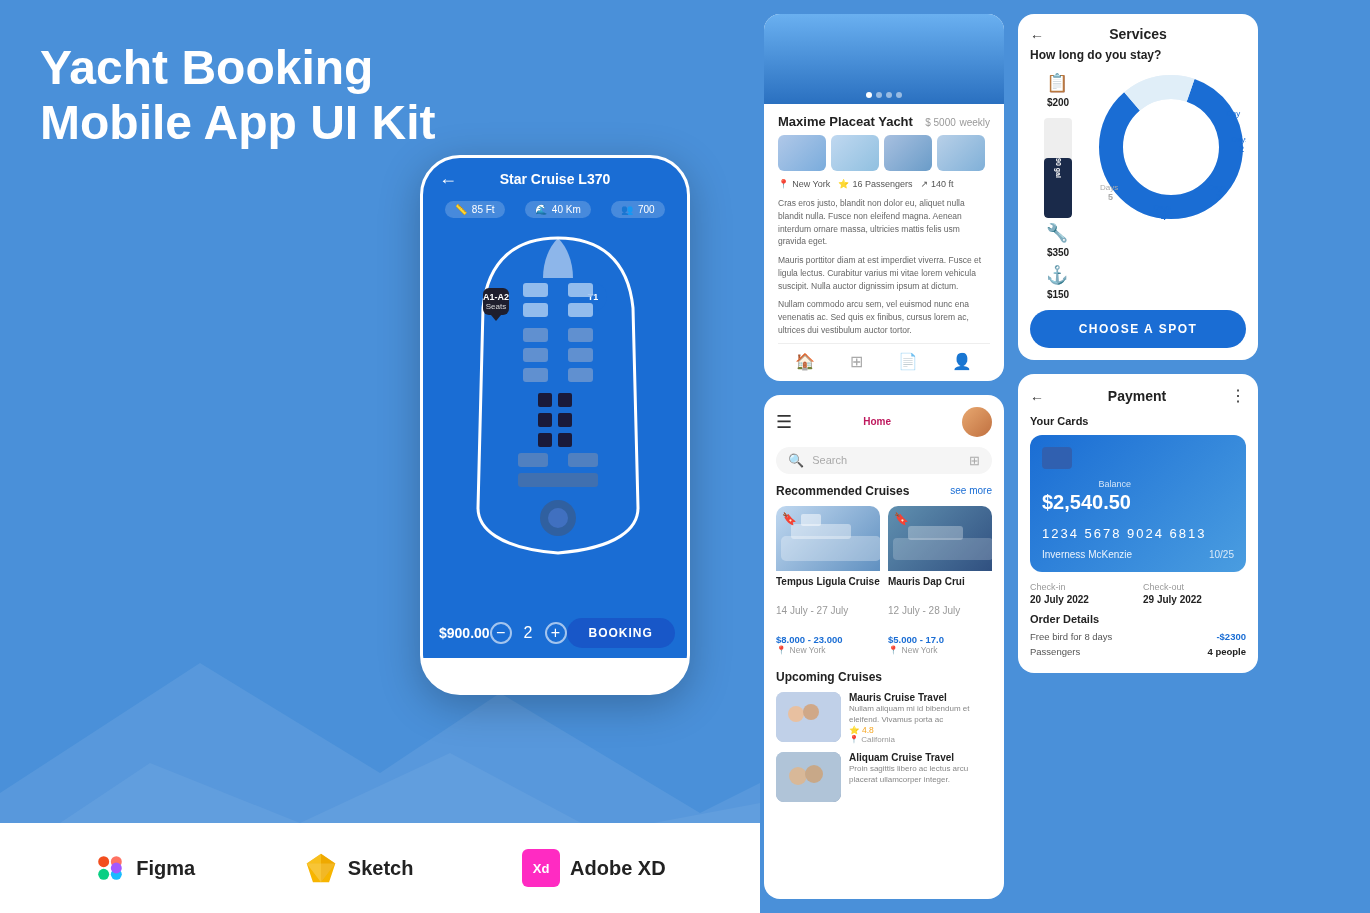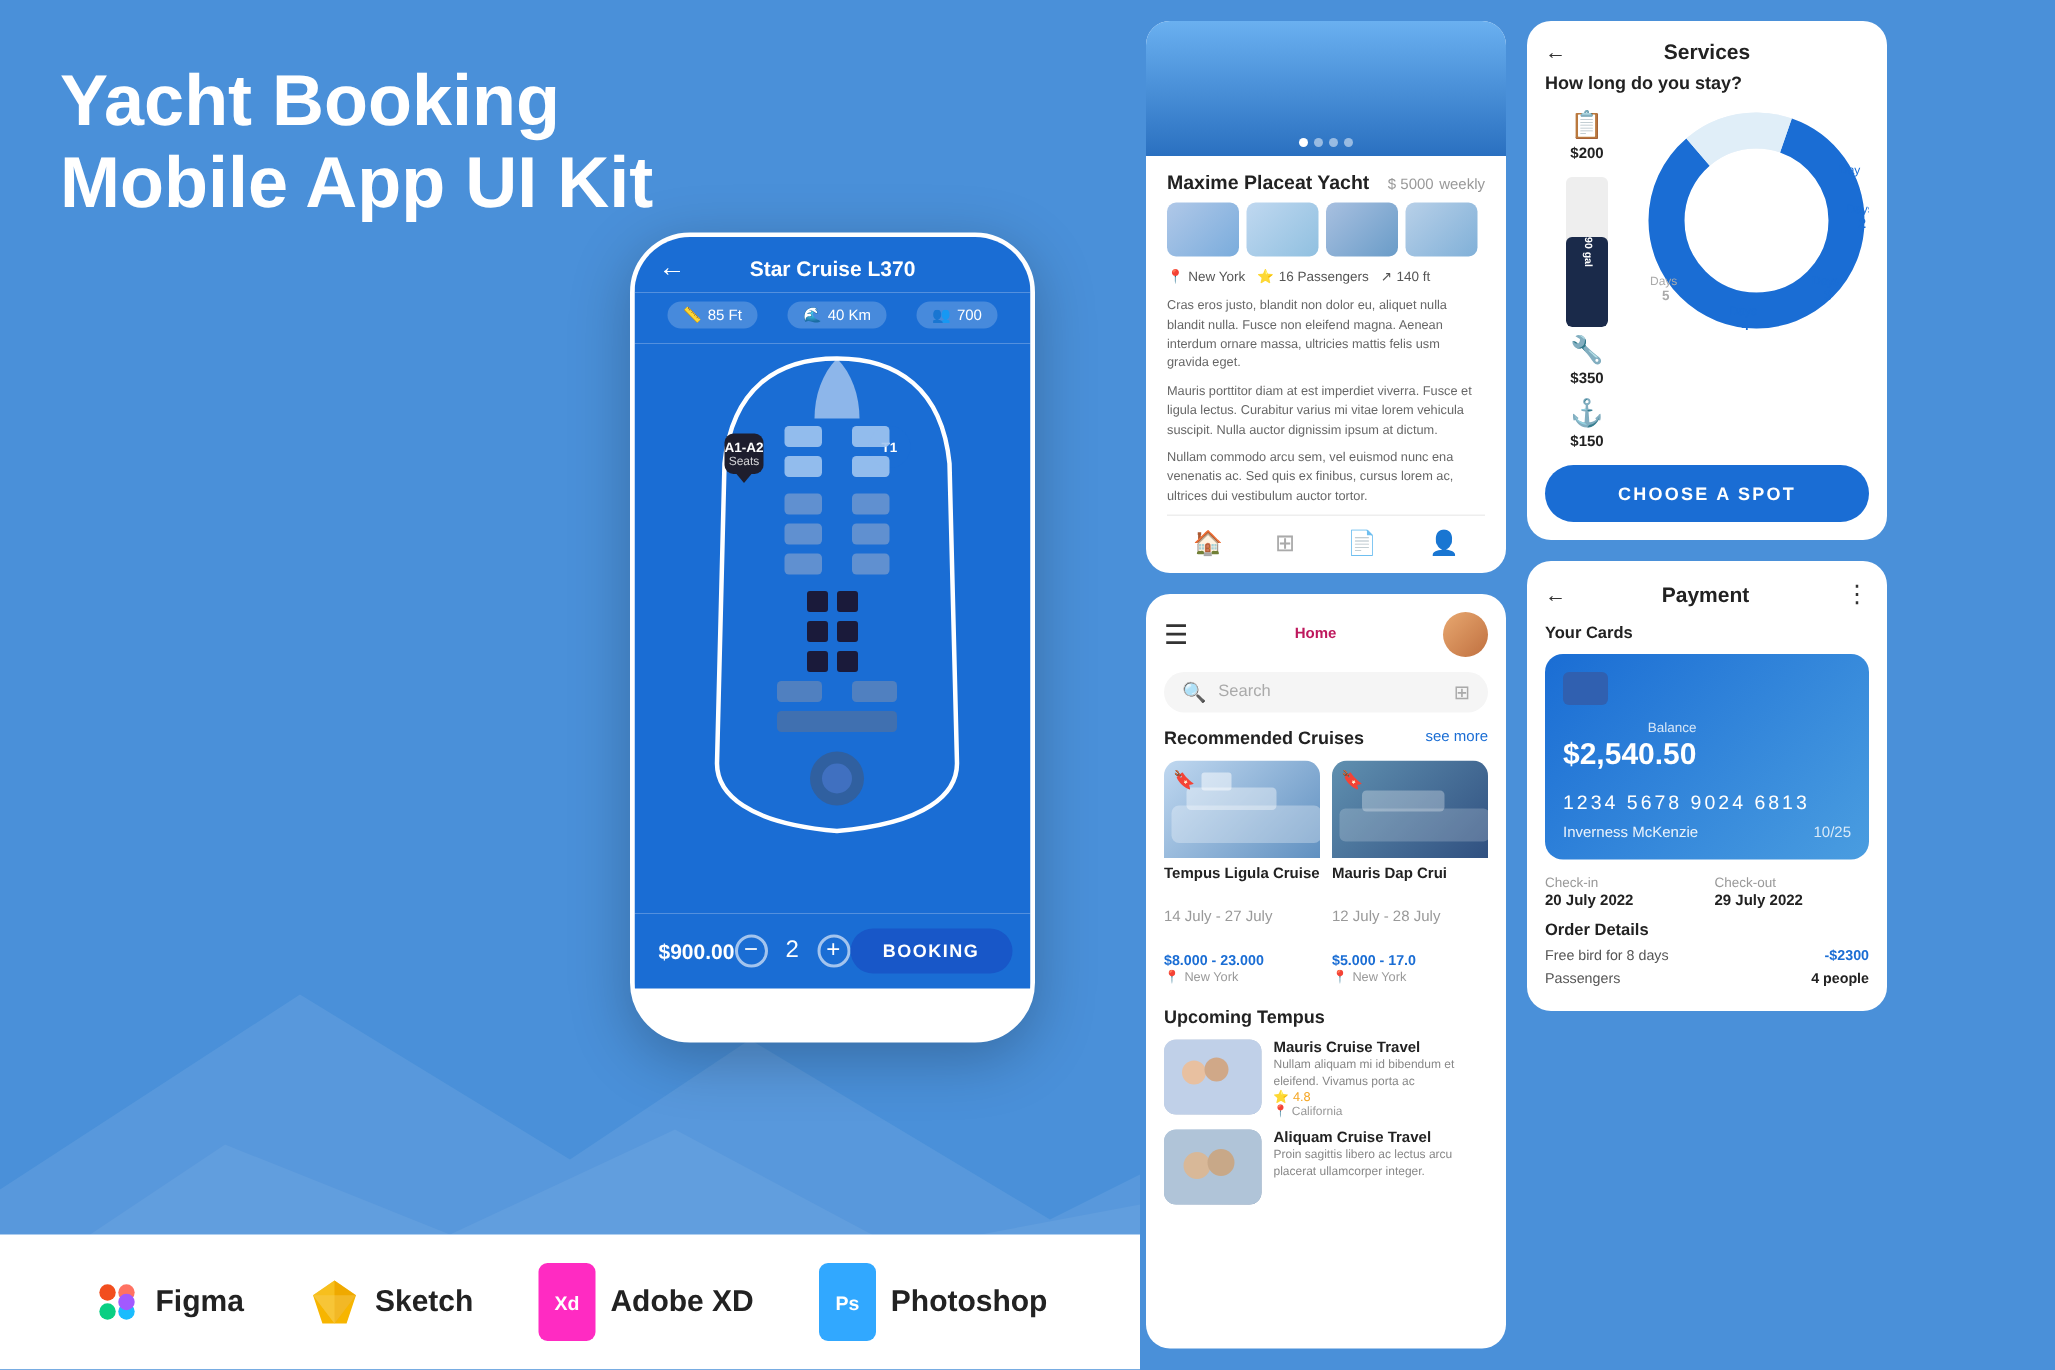--- a/index.html
+++ b/index.html
@@ -58,21 +58,21 @@
     }
 
     .tool-item {
       display: flex;
       align-items: center;
       gap: 10px;
     }
 
     .tool-icon {
       width: 38px;
-      height: 52px;
+      height: 38px;
       display: flex;
       align-items: center;
       justify-content: center;
       border-radius: 6px;
       font-weight: 900;
       font-size: 18px;
       color: white;
     }
 
     .tool-label {
@@ -819,24 +819,20 @@
         <polygon points="3,14 35,14 19,35" fill="#f7d060" opacity="0.4"></polygon>
       </svg>
       <span class="tool-label">Sketch</span>
     </div>
 
     <div class="tool-item">
       <div class="tool-icon" style="background:#ff2bc2; font-size:13px; font-weight:900;">Xd</div>
       <span class="tool-label">Adobe XD</span>
     </div>
 
-    <div class="tool-item">
-      <div class="tool-icon" style="background:#31a8ff; font-size:13px; font-weight:900;">Ps</div>
-      <span class="tool-label">Photoshop</span>
-    </div>
   </div>
 </div>
 
 <div class="right-section">
 
   <div class="mid-col">
 
     <div class="yacht-detail-card card">
       <div class="yacht-hero-img">
         <div class="yacht-hero-img-inner"></div>
@@ -924,21 +920,21 @@
           <span class="cruise-bookmark">🔖</span>
           <div class="cruise-info">
             <div class="cruise-name">Mauris Dap Crui</div>
             <div class="cruise-date">12 July - 28 July</div>
             <div class="cruise-price">$5.000 - 17.0</div>
             <div class="cruise-loc">📍 <span>New York</span></div>
           </div>
         </div>
       </div>
 
-      <div class="upcoming-title">Upcoming Tempus</div>
+      <div class="upcoming-title">Upcoming Cruises</div>
 
       <div class="upcoming-item">
         <div class="upcoming-img">
           <svg viewBox="0 0 65 50" width="65" height="50">
             <rect width="65" height="50" fill="#c0d0e8" rx="8"></rect>
             <circle cx="20" cy="22" r="8" fill="#e8c0a0"></circle>
             <circle cx="35" cy="20" r="8" fill="#d0a888"></circle>
           </svg>
         </div>
         <div class="upcoming-info">

